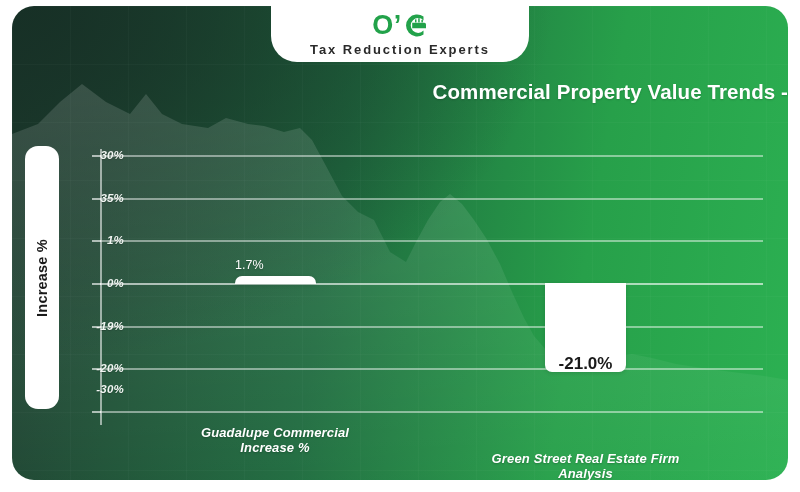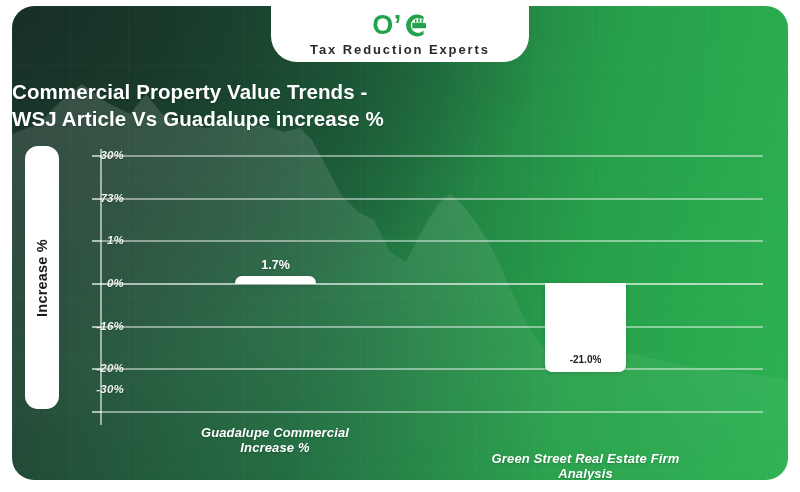--- a/index.html
+++ b/index.html
@@ -83,21 +83,21 @@
     letter-spacing:1.9px;
     color:#2a2a2a;
     font-weight:bold;
     font-family:"Liberation Sans", sans-serif;
   }
 
   
   .title {
     position:absolute;
     left:0; right:0; top:72px;
-    text-align:left;
+    text-align:right;
     color:#ffffff;
     font-size:20.5px;
     font-weight:bold;
     line-height:1.34;
     letter-spacing:.1px;
     text-shadow:0 1px 2px rgba(0,0,0,.18);
     z-index:5;
   }
 
   
@@ -173,30 +173,29 @@
   .bar {
     position:absolute;
     background:#ffffff;
     box-shadow:0 1px 4px rgba(0,0,0,.14);
   }
   .bar.pos { border-radius:7px 7px 0 0; }
   .bar.neg { border-radius:0 0 7px 7px; }
 
   .bar-label-out {
     position:absolute;
-    text-align:center;
     font-size:12.5px;
-    font-weight:bold;
+    font-weight:normal;
     color:#ffffff;
     text-shadow:0 1px 2px rgba(0,0,0,.25);
   }
   .bar-label-in {
     position:absolute;
     text-align:center;
-    font-size:10px;
+    font-size:17px;
     font-weight:bold;
     color:#1a1a1a;
   }
 
   .xlabel {
     position:absolute;
     text-align:center;
     font-size:13px;
     font-weight:bold;
     font-style:italic;
@@ -241,21 +240,20 @@
           <rect x="13.0" y="7.4" width="1.5" height="3.0" fill="#22a24a"></rect>
           <rect x="16.2" y="6.2" width="1.5" height="4.2" fill="#22a24a"></rect>
           <rect x="19.4" y="7.9" width="1.5" height="2.5" fill="#22a24a"></rect>
         </svg>
       </div>
       <div class="logo-tag">Tax Reduction Experts</div>
     </div>
 
     <div class="title">
       <div>Commercial Property Value Trends -</div>
-      <div>WSJ Article Vs Guadalupe increase %</div>
     </div>
 
     <div class="plot">
 
       <div class="ylabel-box">
         <span class="ylabel-text">Increase %</span>
       </div>
 
       <div class="gridline" style="top:149px"></div>
       <div class="gridline" style="top:192px"></div>
@@ -269,24 +267,24 @@
       <div class="tick-mark" style="top:149px"></div>
       <div class="tick-mark" style="top:192px"></div>
       <div class="tick-mark" style="top:234px"></div>
       <div class="tick-mark" style="top:277px"></div>
       <div class="tick-mark" style="top:320px"></div>
       <div class="tick-mark" style="top:362px"></div>
       <div class="tick-mark" style="top:405px"></div>
 
       <div class="ytick-wrap">
         <div class="ytick" style="top:149px">30%</div>
-        <div class="ytick" style="top:192px">73%</div>
+        <div class="ytick" style="top:192px">35%</div>
         <div class="ytick" style="top:234px">1%</div>
         <div class="ytick" style="top:277px">0%</div>
-        <div class="ytick" style="top:320px">-16%</div>
+        <div class="ytick" style="top:320px">-19%</div>
         <div class="ytick" style="top:362px">-20%</div>
         <div class="ytick" style="top:383px">-30%</div>
       </div>
 
       <div class="bar pos" style="left:223px; top:270px; width:81px; height:8px;"></div>
       <div class="bar-label-out" style="left:223px; top:252px; width:81px;">1.7%</div>
 
       <div class="bar neg" style="left:533px; top:277px; width:81px; height:89px;"></div>
       <div class="bar-label-in" style="left:533px; top:348px; width:81px;">-21.0%</div>
 

